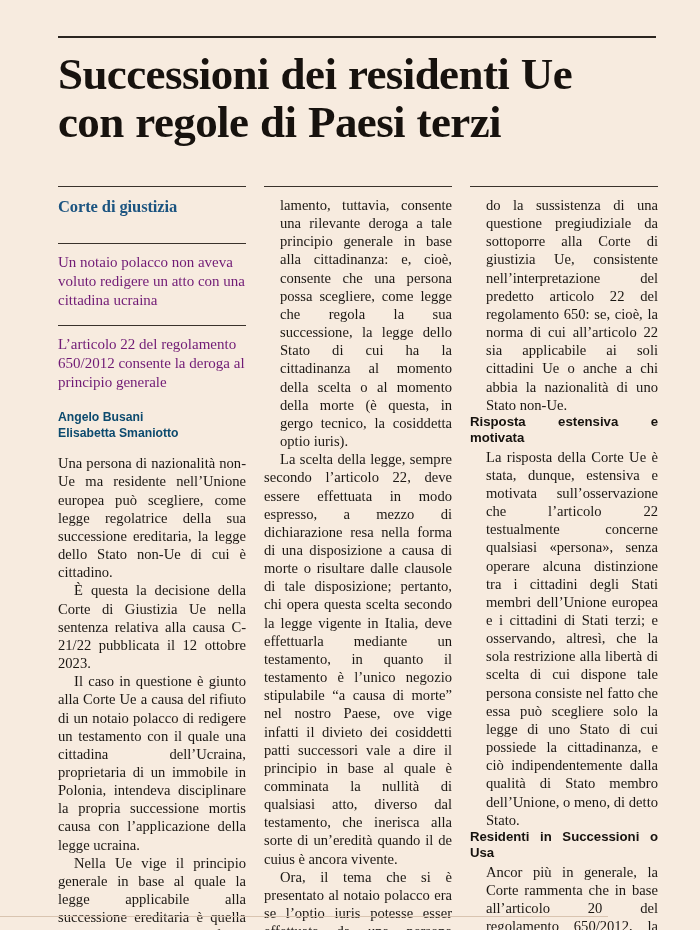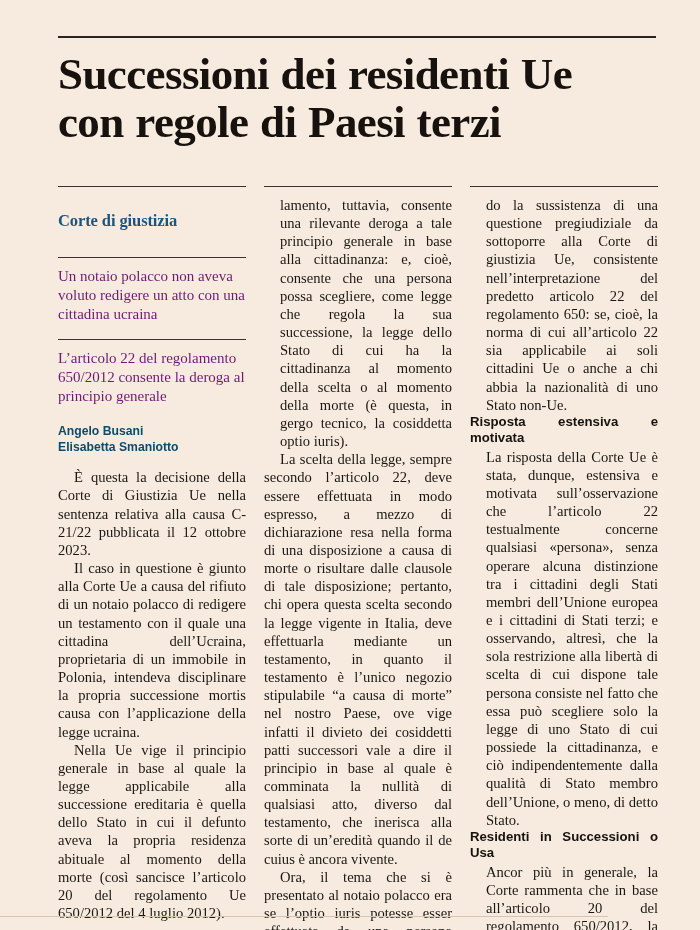--- a/index.html
+++ b/index.html
@@ -74,21 +74,21 @@
     height: 1px;
     background: #3a322b;
     width: 100%;
   }
 
   .kicker {
     color: #1c5480;
     font-weight: bold;
     font-size: 16.5px;
     line-height: 1.15;
-    margin-top: 25px;
+    margin-top: 11px;
     margin-bottom: 26px;
     letter-spacing: -0.1px;
   }
 
   .summary {
     font-size: 15px;
     line-height: 1.28;
     color: #701a75;
     margin-top: 9px;
     margin-bottom: 14px;
@@ -158,20 +158,21 @@
       <div class="summary">
         <p>L’articolo 22 del regolamento 650/2012 consente la deroga al principio generale</p>
       </div>
 
       <div class="byline">
         <span>Angelo Busani</span>
         <span>Elisabetta Smaniotto</span>
       </div>
 
       <div class="body">
+        <p class="first">Una persona di nazionalità non-Ue ma residente nell’Unione europea può scegliere, come legge regolatrice della sua successione ereditaria, la legge dello Stato non-Ue di cui è cittadino.</p>
         <p>È questa la decisione della Corte di Giustizia Ue nella sentenza relativa alla causa C-21/22 pubblicata il 12 ottobre 2023.</p>
         <p>Il caso in questione è giunto alla Corte Ue a causa del rifiuto di un notaio polacco di redigere un testamento con il quale una cittadina dell’Ucraina, proprietaria di un immobile in Polonia, intendeva disciplinare la propria successione mortis causa con l’applicazione della legge ucraina.</p>
         <p>Nella Ue vige il principio generale in base al quale la legge applicabile alla successione ereditaria è quella dello Stato in cui il defunto aveva la propria residenza abituale al momento della morte (così sancisce l’articolo 20 del regolamento Ue 650/2012 del 4 luglio 2012).</p>
 
       </div>
     </div>
 
     <div class="col col-2">
       <div class="rule-thin"></div>
       <div class="body" style="margin-top:9px;">

